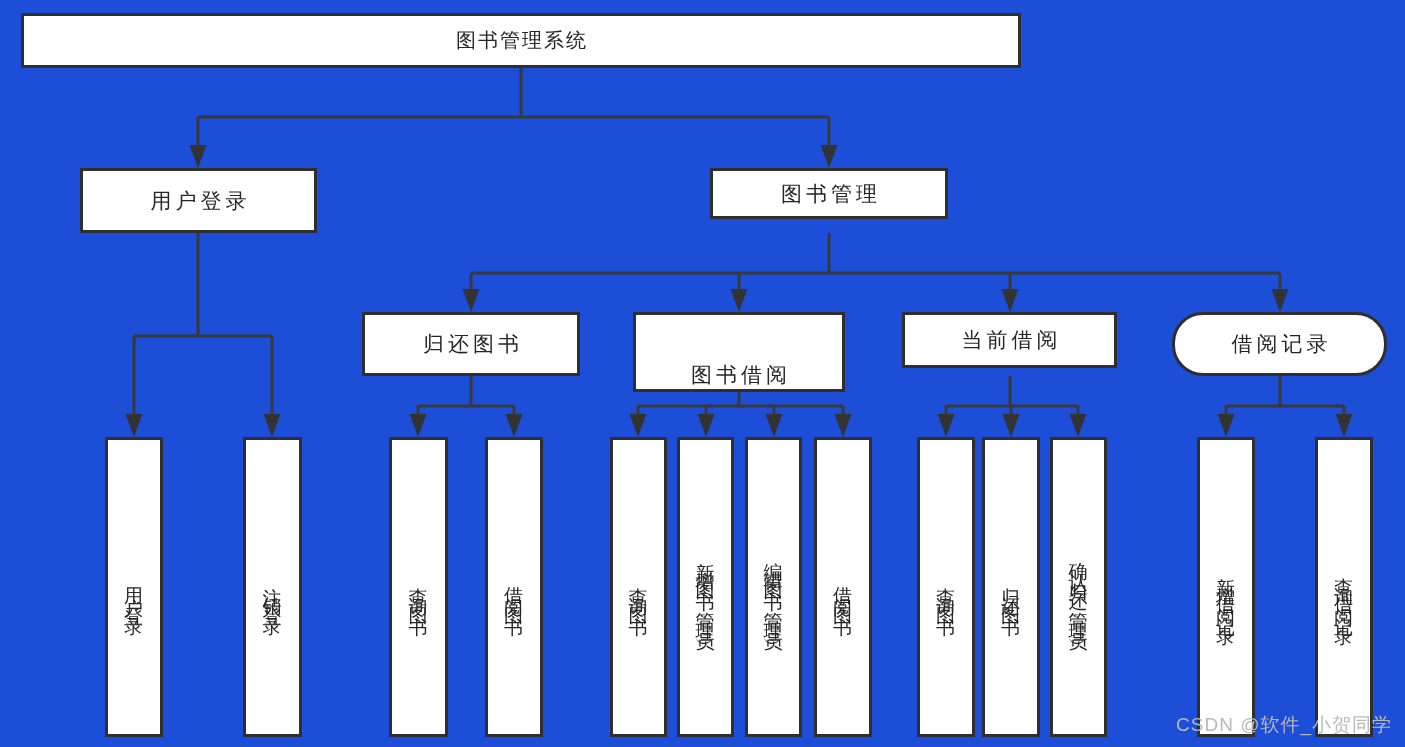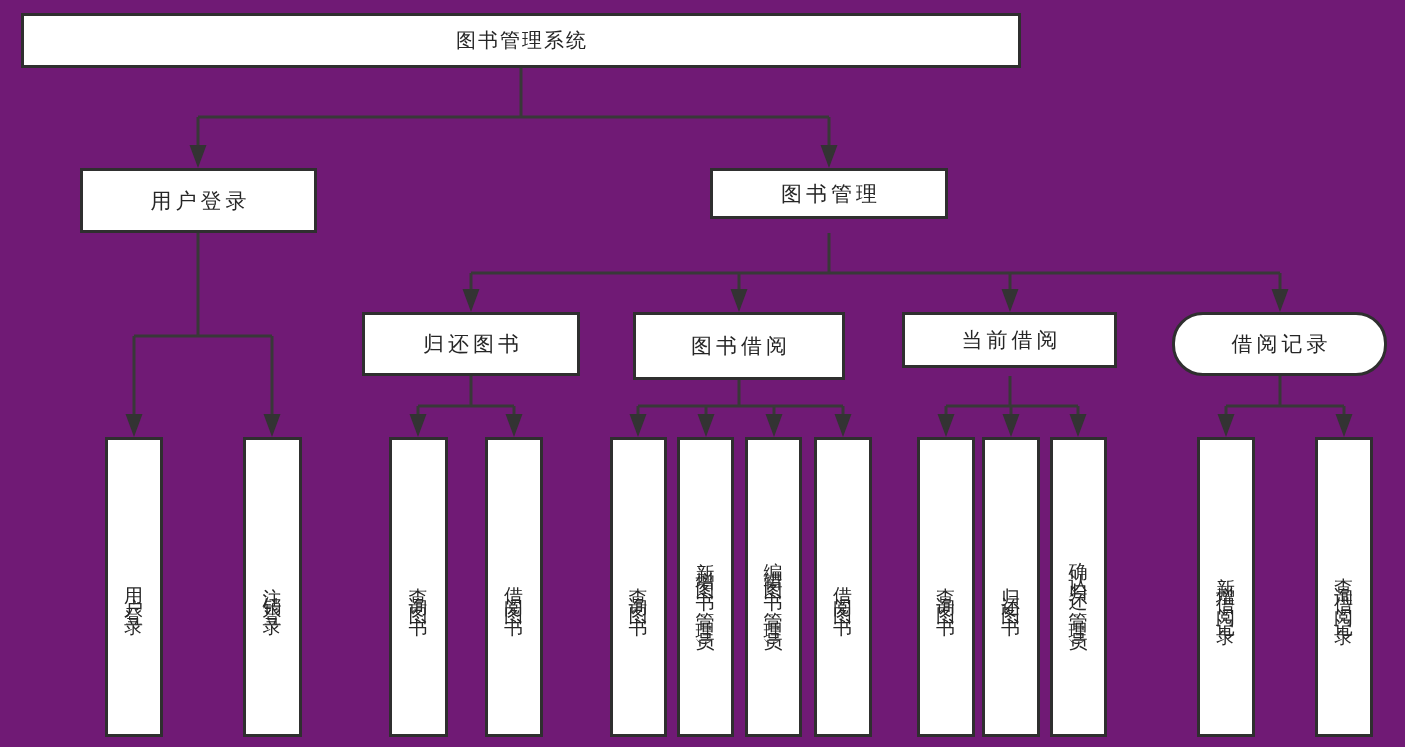--- a/index.html
+++ b/index.html
@@ -1,19 +1,19 @@
 <!DOCTYPE html>
 <html><head>
 <meta charset="utf-8">
 <style>
   html,body{margin:0;padding:0;background:#ffffff;}
   .canvas{
     position:relative;
     width:1405px;height:747px;
-    background:#701a75;
+    background:#1d4ed8;
     font-family:"Liberation Sans","DejaVu Sans",sans-serif;
     overflow:hidden;
   }
   .connectors{position:absolute;left:0;top:0;width:1405px;height:747px;}
   .connectors path{stroke:#383838;stroke-width:3;fill:none;}
   .connectors polygon{fill:#333333;stroke:none;}
   .hnode{
     position:absolute;
     box-sizing:border-box;
     border:3px solid #2f2f2f;
@@ -105,21 +105,21 @@
   <div class="hnode" style="left:80px;top:168px;width:237px;height:65px;">
     <span class="lbl">用户登录</span>
   </div>
   <div class="hnode" style="left:710px;top:168px;width:238px;height:51px;">
     <span class="lbl">图书管理</span>
   </div>
 
   <div class="hnode" style="left:362px;top:312px;width:218px;height:64px;">
     <span class="lbl">归还图书</span>
   </div>
-  <div class="hnode" style="left:633px;top:312px;width:212px;height:68px;">
+  <div class="hnode" style="left:633px;top:312px;width:212px;height:80px;align-items:flex-end;">
     <span class="lbl">图书借阅</span>
   </div>
   <div class="hnode" style="left:902px;top:312px;width:215px;height:56px;">
     <span class="lbl">当前借阅</span>
   </div>
   <div class="hnode" style="left:1172px;top:312px;width:215px;height:64px;border-radius:31px;">
     <span class="lbl">借阅记录</span>
   </div>
 
   <div class="vnode" style="left:105px;top:437px;width:58px;height:300px;">
@@ -159,14 +159,15 @@
     <span class="vlbl">确认归还（管理员）</span>
   </div>
 
   <div class="vnode" style="left:1197px;top:437px;width:58px;height:300px;">
     <span class="vlbl">新增借阅记录</span>
   </div>
   <div class="vnode" style="left:1315px;top:437px;width:58px;height:300px;">
     <span class="vlbl">查询借阅记录</span>
   </div>
 
+  <div class="watermark">CSDN @软件_小贺同学</div>
 
 </div>
 
 </body></html>

